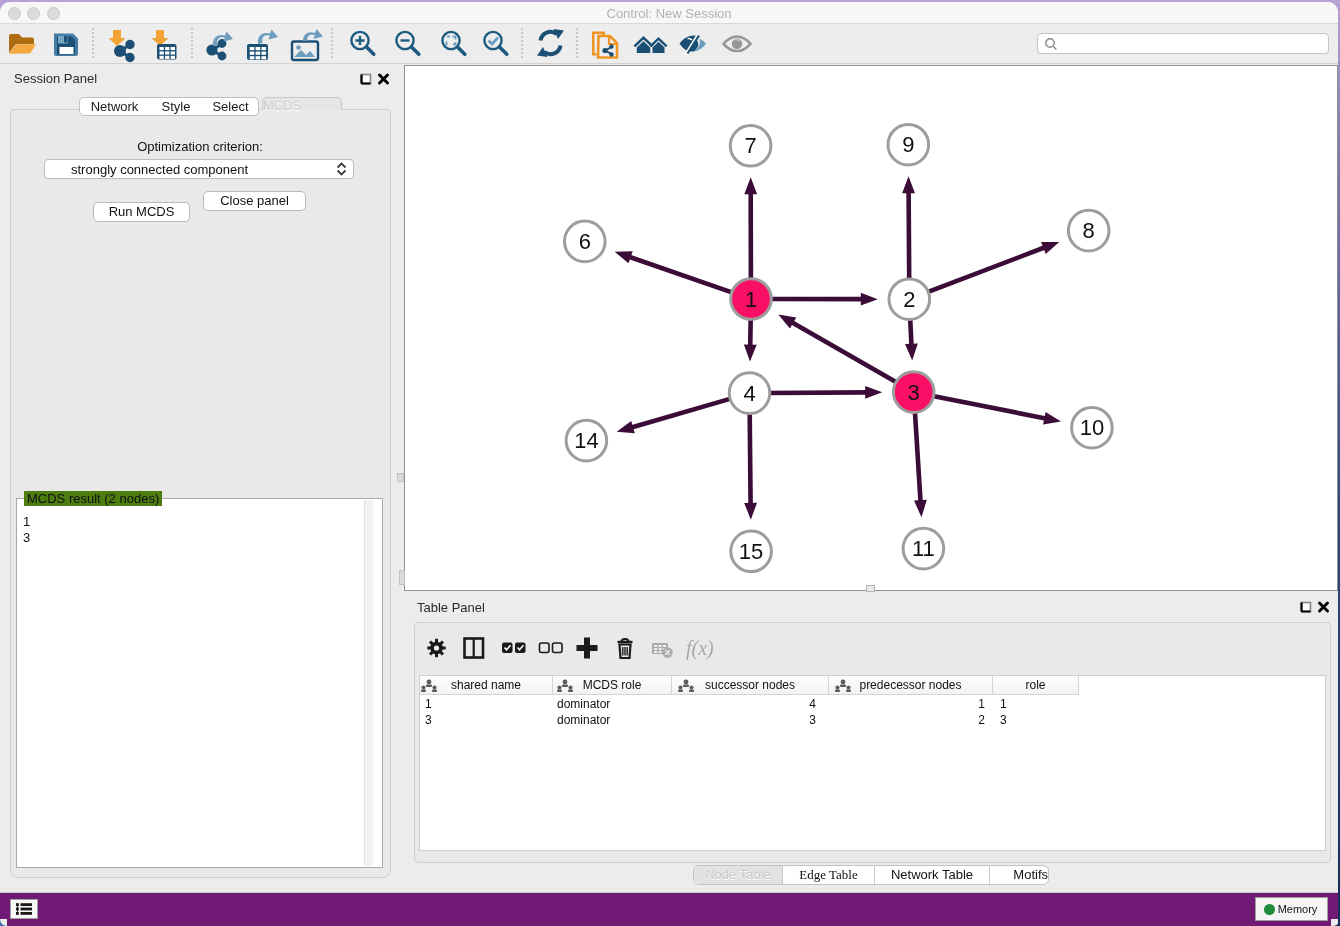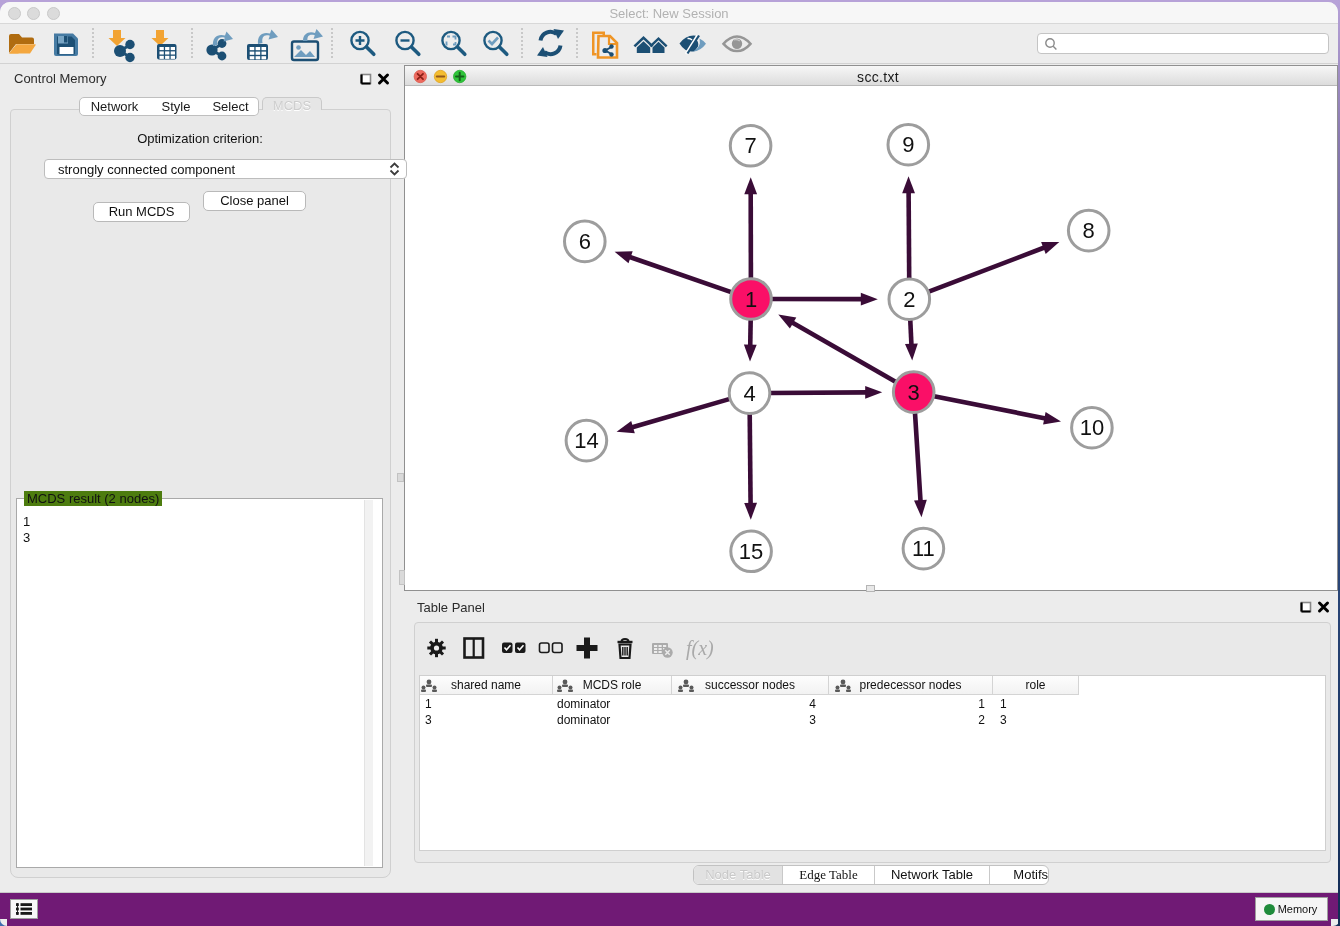--- a/index.html
+++ b/index.html
@@ -12,23 +12,23 @@
 #titlebar { left:0; top:2px; width:1338px; height:22px; background:#f7f7f7; border-bottom:1px solid #d8d8d8; border-radius:10px 10px 0 0; z-index:2; }
 .tl { position:absolute; top:5px; width:13px; height:13px; border-radius:50%; background:#dbdbdb; border:1px solid #c9c9c9; }
 #title { position:absolute; top:4px; left:0; width:100%; text-align:center; font-size:13px; color:#b2b2b2; }
 
 #toolbar { left:0; top:24px; width:1338px; height:40px; background:#ededed; border-bottom:1px solid #d2d2d2; z-index:2; }
 #search { position:absolute; left:1037px; top:9px; width:292px; height:21px; background:#fff; border:1px solid #c4c4c4; border-radius:4px; }
 
 #cptitle { left:14px; top:71px; font-size:13px; color:#2b2b2b; z-index:2; }
 #cppanel { left:10px; top:109px; width:381px; height:769px; background:#e9e9e9; border:1px solid #d0d0d0; border-radius:4px 4px 8px 8px; z-index:2; }
 .tabw { position:absolute; top:97px; height:19px; background:#fff; border:1px solid #bfbfbf; font-size:13px; color:#1a1a1a; text-align:center; line-height:18px; z-index:3; }
-#tabmcds { position:absolute; left:262px; top:97px; width:60px; height:13px; background:#e6e6e6; border:1px solid #c9c9c9; border-bottom:none; border-radius:5px 5px 0 0; font-size:13px; color:#cdcdcd; text-shadow:0 1px 0 #fff; text-align:center; line-height:16px; z-index:3; }
-#optlabel { left:0px; top:131px; width:400px; text-align:center; font-size:13px; color:#111; z-index:3; }
-#combo { left:44px; top:159px; width:363px; height:20px; background:#fff; border:1px solid #bdbdbd; border-radius:4px; font-size:13px; color:#111; line-height:19px; padding-left:13px; z-index:3; }
+#tabmcds { position:absolute; left:262px; top:97px; width:80px; height:13px; background:#e6e6e6; border:1px solid #c9c9c9; border-bottom:none; border-radius:5px 5px 0 0; font-size:13px; color:#cdcdcd; text-shadow:0 1px 0 #fff; text-align:left; line-height:16px; z-index:3; }
+#optlabel { left:0px; top:139px; width:400px; text-align:center; font-size:13px; color:#111; z-index:3; }
+#combo { left:44px; top:159px; width:310px; height:20px; background:#fff; border:1px solid #bdbdbd; border-radius:4px; font-size:13px; color:#111; line-height:19px; padding-left:26px; z-index:3; }
 .btn { position:absolute; height:20px; background:#fff; border:1px solid #b9b9b9; border-radius:5px; font-size:13px; color:#111; text-align:center; line-height:18px; z-index:3; }
 #grp { left:16px; top:498px; width:367px; height:370px; background:#fff; border:1px solid #a9a9a9; z-index:3; }
 #grpscroll { left:364px; top:500px; width:9px; height:366px; background:#f2f2f2; border-left:1px solid #e3e3e3; z-index:4; }
 #grplabel { left:24px; top:491px; background:#4d7c0f; padding:0 3px; font-size:13px; color:#111; z-index:4; }
 #grpitems { left:23px; top:514px; font-size:13px; color:#111; line-height:15.5px; z-index:4; }
 
 #netwin { left:404px; top:65px; width:934px; height:526px; border:1px solid #909090; background:#fff; z-index:2; }
 #nettitle { position:absolute; left:0; top:0; width:932px; height:20px; background:linear-gradient(#f7f7f7,#dcdcdc); border-bottom:1px solid #b9b9b9; }
 #nettext { position:absolute; top:3px; left:7px; width:100%; text-align:center; font-size:14px; font-weight:400; letter-spacing:0.3px; color:#1a1a1a; }
 #grip { left:866px; top:585px; width:9px; height:7px; background:#e8e8e8; border:1px solid #b5b5b5; z-index:3; }
@@ -48,21 +48,21 @@
 .cpx { z-index:3; }
 </style>
 </head>
 <body>
 <div class="abs" id="mainwin"></div>
 
 <div class="abs" id="titlebar">
   <div class="tl" style="left:8px;"></div>
   <div class="tl" style="left:27px;"></div>
   <div class="tl" style="left:47px;"></div>
-  <div id="title">Select: New Session</div>
+  <div id="title">Control: New Session</div>
 </div>
 
 <div class="abs" id="toolbar">
   <svg width="780" height="40" viewBox="0 0 780 40" style="position:absolute;left:0;top:0;">
 
     <path d="M9,29 V12 Q9,10 11,10 h8 l3,3.5 h10 Q34,13.5 34,15.5 V20 H16 Z" fill="#b06c10"></path>
     <path d="M16.5,20.5 h19.5 l-6,9 H9.5 Z" fill="#f4a73f"></path>
     <path d="M9,29.5 L16.5,20.5 h19 L18,29.5 Z" fill="#f4a73f"></path>
 
     <path d="M54,9.5 h19 l5,5 v15.5 q0,2 -2,2 H56 q-2,0 -2,-2 Z" fill="#467ba3"></path>
@@ -243,21 +243,21 @@
     </g>
   </svg>
   <div id="search">
       <svg width="16" height="16" viewBox="0 0 16 16" style="position:absolute;left:5px;top:2px;">
     <circle cx="7" cy="7" r="4.2" fill="none" stroke="#8a8a8a" stroke-width="1.4"></circle>
     <path d="M10.2,10.2 l3.2,3.2" stroke="#8a8a8a" stroke-width="1.4"></path>
   </svg>
     </div>
 </div>
 
-<div class="abs" id="cptitle">Control Memory</div>
+<div class="abs" id="cptitle">Session Panel</div>
 <svg class="abs cpx" width="36" height="16" viewBox="0 0 36 16" style="left:359px; top:72px;">
   <rect x="2.5" y="2.5" width="9" height="9" fill="#fff" stroke="#888" stroke-width="1.6"></rect>
   <path d="M2.5,11.5 h9 M2.5,2.5 v9" stroke="#000" stroke-width="2.2"></path>
   <path d="M20.5,3 l8,8 M28.5,3 l-8,8" stroke="#000" stroke-width="3" stroke-linecap="round"></path>
 </svg>
 <div class="abs" id="cppanel"></div>
 <div class="abs tabw" style="left:79px; width:71px; border-radius:5px 0 0 5px;">Network</div>
 <div class="abs tabw" style="left:149px; width:55px; border-left:none;">Style</div>
 <div class="abs tabw" style="left:203px; width:56px; border-left:none; border-radius:0 5px 5px 0;">Select</div>
 <div class="abs" id="tabmcds">MCDS</div>
@@ -266,31 +266,20 @@
   <path d="M1.5,7.5 l4,-4 4,4 M1.5,10.5 l4,4 4,-4" fill="none" stroke="#3c3c3c" stroke-width="1.8"></path>
 </svg></div>
 <div class="abs btn" style="left:93px; top:191px; width:97px;margin-top:11px;">Run MCDS</div>
 <div class="abs btn" style="left:203px; top:191px; width:103px;">Close panel</div>
 <div class="abs" id="grp"></div>
 <div class="abs" id="grpscroll"></div>
 <div class="abs" id="grplabel">MCDS result (2 nodes)</div>
 <div class="abs" id="grpitems">1<br>3</div>
 
 <div class="abs" id="netwin">
-  <div id="nettitle">
-    <svg width="75" height="20" viewBox="0 0 75 20" style="position:absolute;left:0;top:0;">
-      <circle cx="15.3" cy="10.5" r="6.2" fill="#ee6a5f" stroke="#d95e50" stroke-width="0.8"></circle>
-      <path d="M12.6,7.8 l5.4,5.4 M18,7.8 l-5.4,5.4" stroke="#8c1f16" stroke-width="1.8" stroke-linecap="round"></path>
-      <circle cx="35.5" cy="10.5" r="6.2" fill="#f4bd31" stroke="#e0a524" stroke-width="0.8"></circle>
-      <path d="M31.8,10.5 h7.4" stroke="#92591c" stroke-width="2" stroke-linecap="round"></path>
-      <circle cx="54.7" cy="10.5" r="6.2" fill="#2fc53a" stroke="#27ad31" stroke-width="0.8"></circle>
-      <path d="M51,10.5 h7.4 M54.7,6.8 v7.4" stroke="#14601a" stroke-width="2" stroke-linecap="round"></path>
-    </svg>
-    <div id="nettext">scc.txt</div>
-  </div>
   <svg width="932" height="504" viewBox="0 0 932 504" style="position:absolute;left:0;top:21px;">
     <g stroke="#3a0c37" stroke-width="4.6">
       <line x1="345.9" y1="192.5" x2="345.7" y2="104.8"></line>
       <line x1="327.6" y1="205.6" x2="223.3" y2="169.5"></line>
       <line x1="365.5" y1="212.0" x2="458.3" y2="212.1"></line>
       <line x1="345.7" y1="231.5" x2="345.2" y2="260.1"></line>
       <line x1="504.2" y1="192.7" x2="503.6" y2="103.7"></line>
       <line x1="522.5" y1="205.2" x2="640.7" y2="160.0"></line>
       <line x1="505.2" y1="231.7" x2="506.5" y2="259.2"></line>
       <line x1="491.8" y1="295.4" x2="385.9" y2="234.8"></line>

